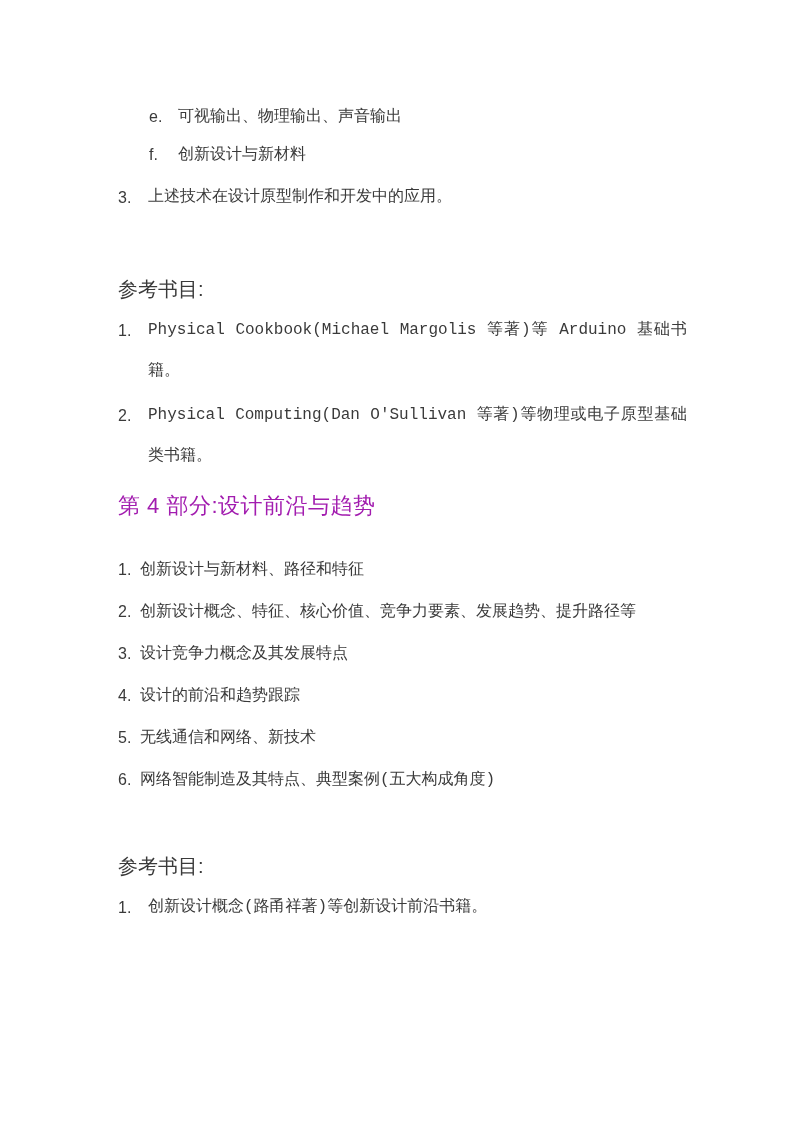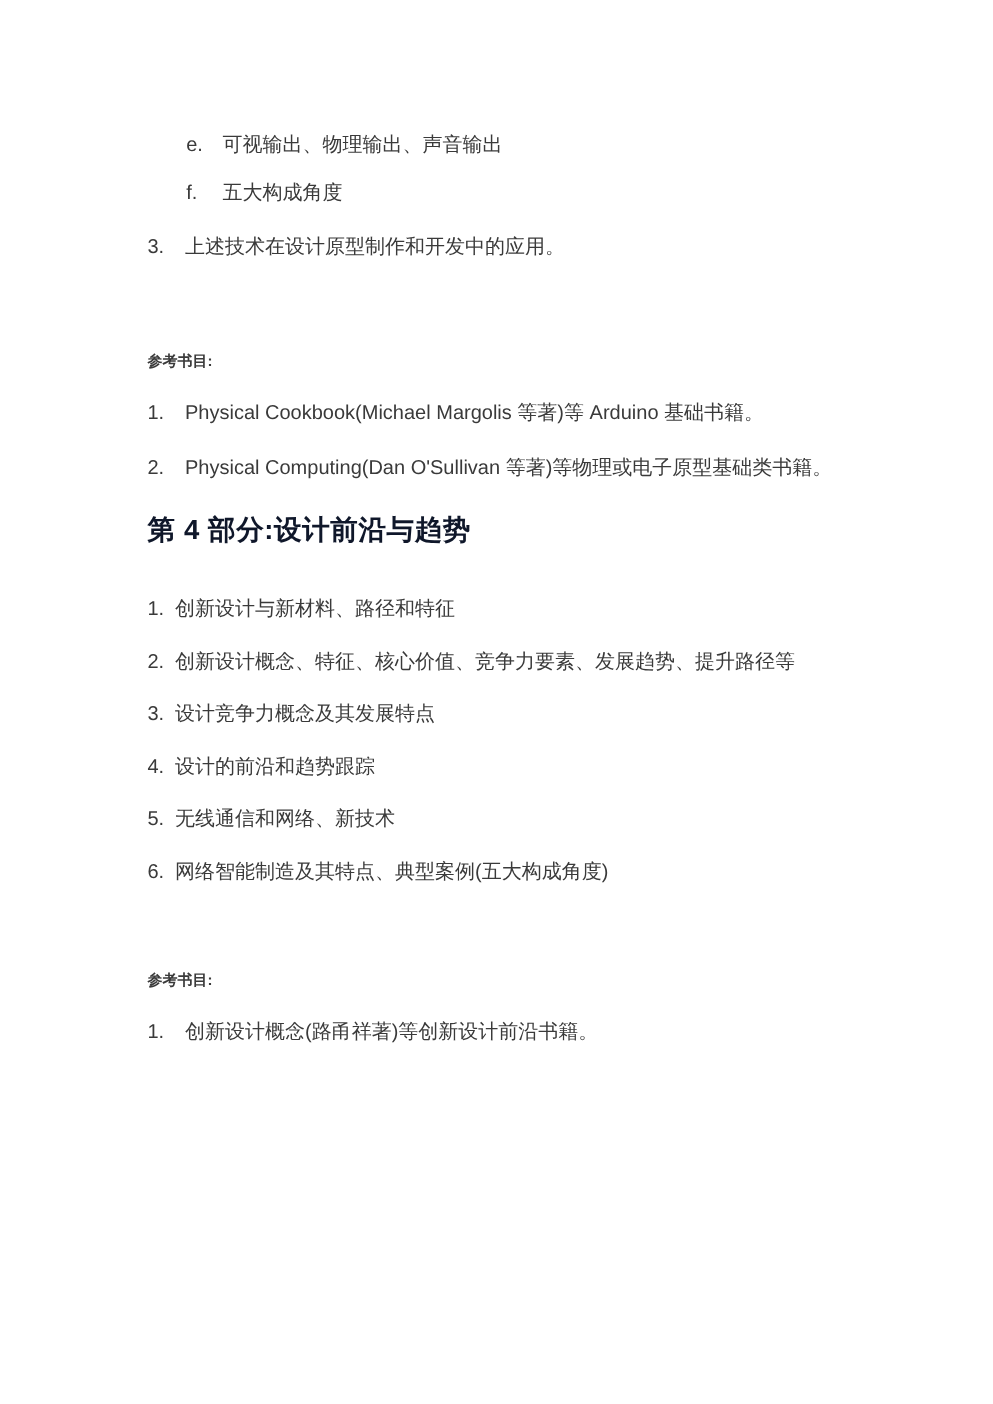--- a/index.html
+++ b/index.html
@@ -27,45 +27,45 @@
     font-size: 16px;
     line-height: 41px;
     margin: 0;
   }
   .row .marker {
     flex: 0 0 auto;
   }
   .row .text {
     flex: 1 1 auto;
     text-align: justify;
+    font-family: Liberation Mono, monospace;
   }
   
   .row.sub {
     padding-left: 31px;
     line-height: 38px;
   }
   .row.sub .marker { width: 29px; }
   
   .row.num .marker { width: 30px; }
   .row.item3 { margin-top: 3px; }
   .row.ref2 { margin-top: 3px; }
   
   .refs-label {
-    font-size: 12px;
+    font-size: 20px;
     line-height: 41px;
     margin: 51px 0 0 0;
-    font-weight: bold;
   }
   .refs-label.second { margin-top: 45px; }
   
   .section-heading {
     font-size: 22px;
     line-height: 30px;
-    font-weight: 700;
-    color: #0f172a;
+    font-weight: 400;
+    color: #a21caf;
     margin: 14px 0 0 0;
     letter-spacing: 0.5px;
   }
   
   .row.list2 {
     line-height: 42px;
   }
   .row.list2 .marker { width: 22px; }
   .row.list2.first { margin-top: 28px; }
 </style>
@@ -74,21 +74,21 @@
 
 <div class="page">
   <div class="content">
 
     <div class="row sub">
       <span class="marker">e.</span>
       <span class="text">可视输出、物理输出、声音输出</span>
     </div>
     <div class="row sub">
       <span class="marker">f.</span>
-      <span class="text">五大构成角度</span>
+      <span class="text">创新设计与新材料</span>
     </div>
     <div class="row num item3">
       <span class="marker">3.</span>
       <span class="text">上述技术在设计原型制作和开发中的应用。</span>
     </div>
 
     <p class="refs-label">参考书目:</p>
 
     <div class="row num">
       <span class="marker">1.</span>

